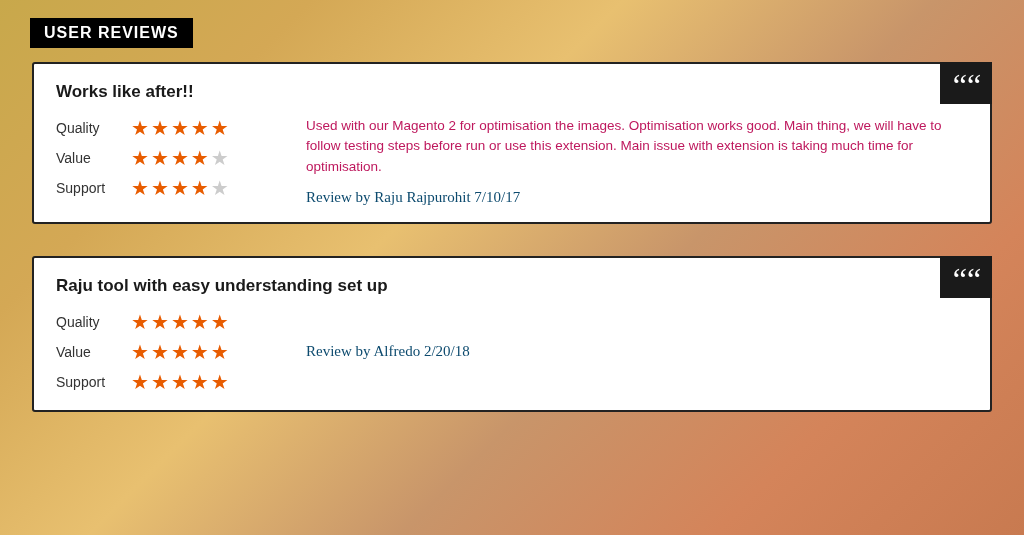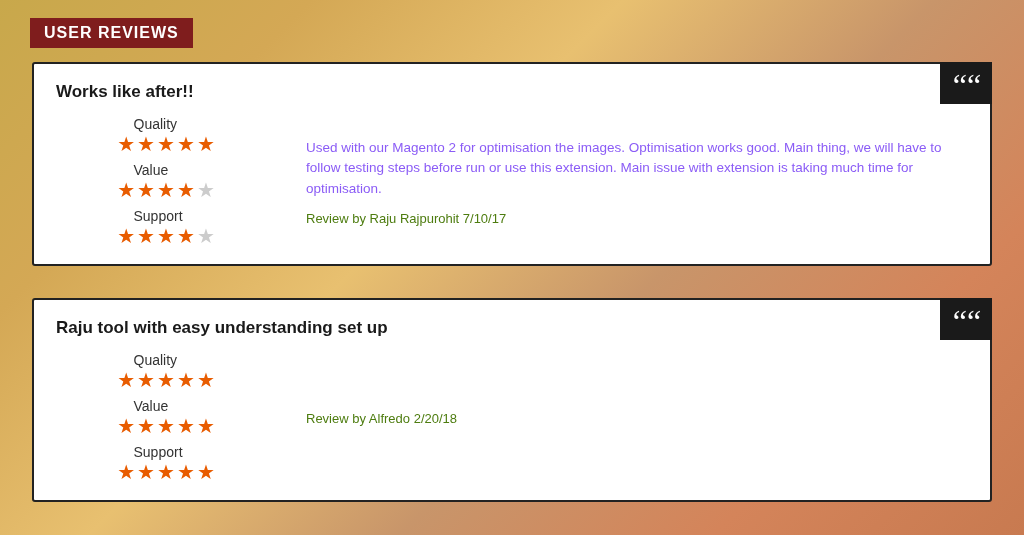--- a/index.html
+++ b/index.html
@@ -10,21 +10,21 @@
       background: linear-gradient(135deg, #c8a84b 0%, #d4a855 20%, #e8c070 40%, #c8956a 60%, #d4845a 80%, #c87a50 100%);
       font-family: Arial, sans-serif;
       display: flex;
       flex-direction: column;
       align-items: center;
       padding: 18px 30px;
       overflow: hidden;
     }
 
     .header-banner {
-      background: #7f1d1d;
+      background: #000000;
       color: #fff;
       font-weight: 900;
       font-size: 16px;
       padding: 6px 14px;
       letter-spacing: 1px;
       align-self: flex-start;
       margin-bottom: 14px;
       text-transform: uppercase;
     }
 
@@ -73,22 +73,21 @@
     .ratings-section {
       display: flex;
       flex-direction: column;
       gap: 6px;
       min-width: 220px;
     }
 
     .rating-row {
       display: flex;
       align-items: center;
-      gap: 0;
-      flex-direction: column;
+      gap: 10px;
     }
 
     .rating-label {
       font-size: 14px;
       color: #333;
       width: 65px;
     }
 
     .stars {
       display: flex;
@@ -106,29 +105,30 @@
 
     .review-text-section {
       flex: 1;
       display: flex;
       flex-direction: column;
       justify-content: center;
     }
 
     .review-text {
       font-size: 13.5px;
-      color: #8b5cf6;
+      color: #be185d;
       line-height: 1.5;
       margin-bottom: 12px;
     }
 
     .review-author {
-      font-size: 13px;
-      color: #4d7c0f;
+      font-size: 15px;
+      color: #0c4a6e;
       font-style: normal;
+      font-family: Liberation Serif, serif;
     }
   </style>
 </head>
 <body>
 
 <div class="header-banner">USER REVIEWS</div>
 
 <div id="reviews-container" style="width:100%;max-width:960px;display:flex;flex-direction:column;gap:16px;">
     <div class="review-card">
       <div class="quote-mark">““</div>

